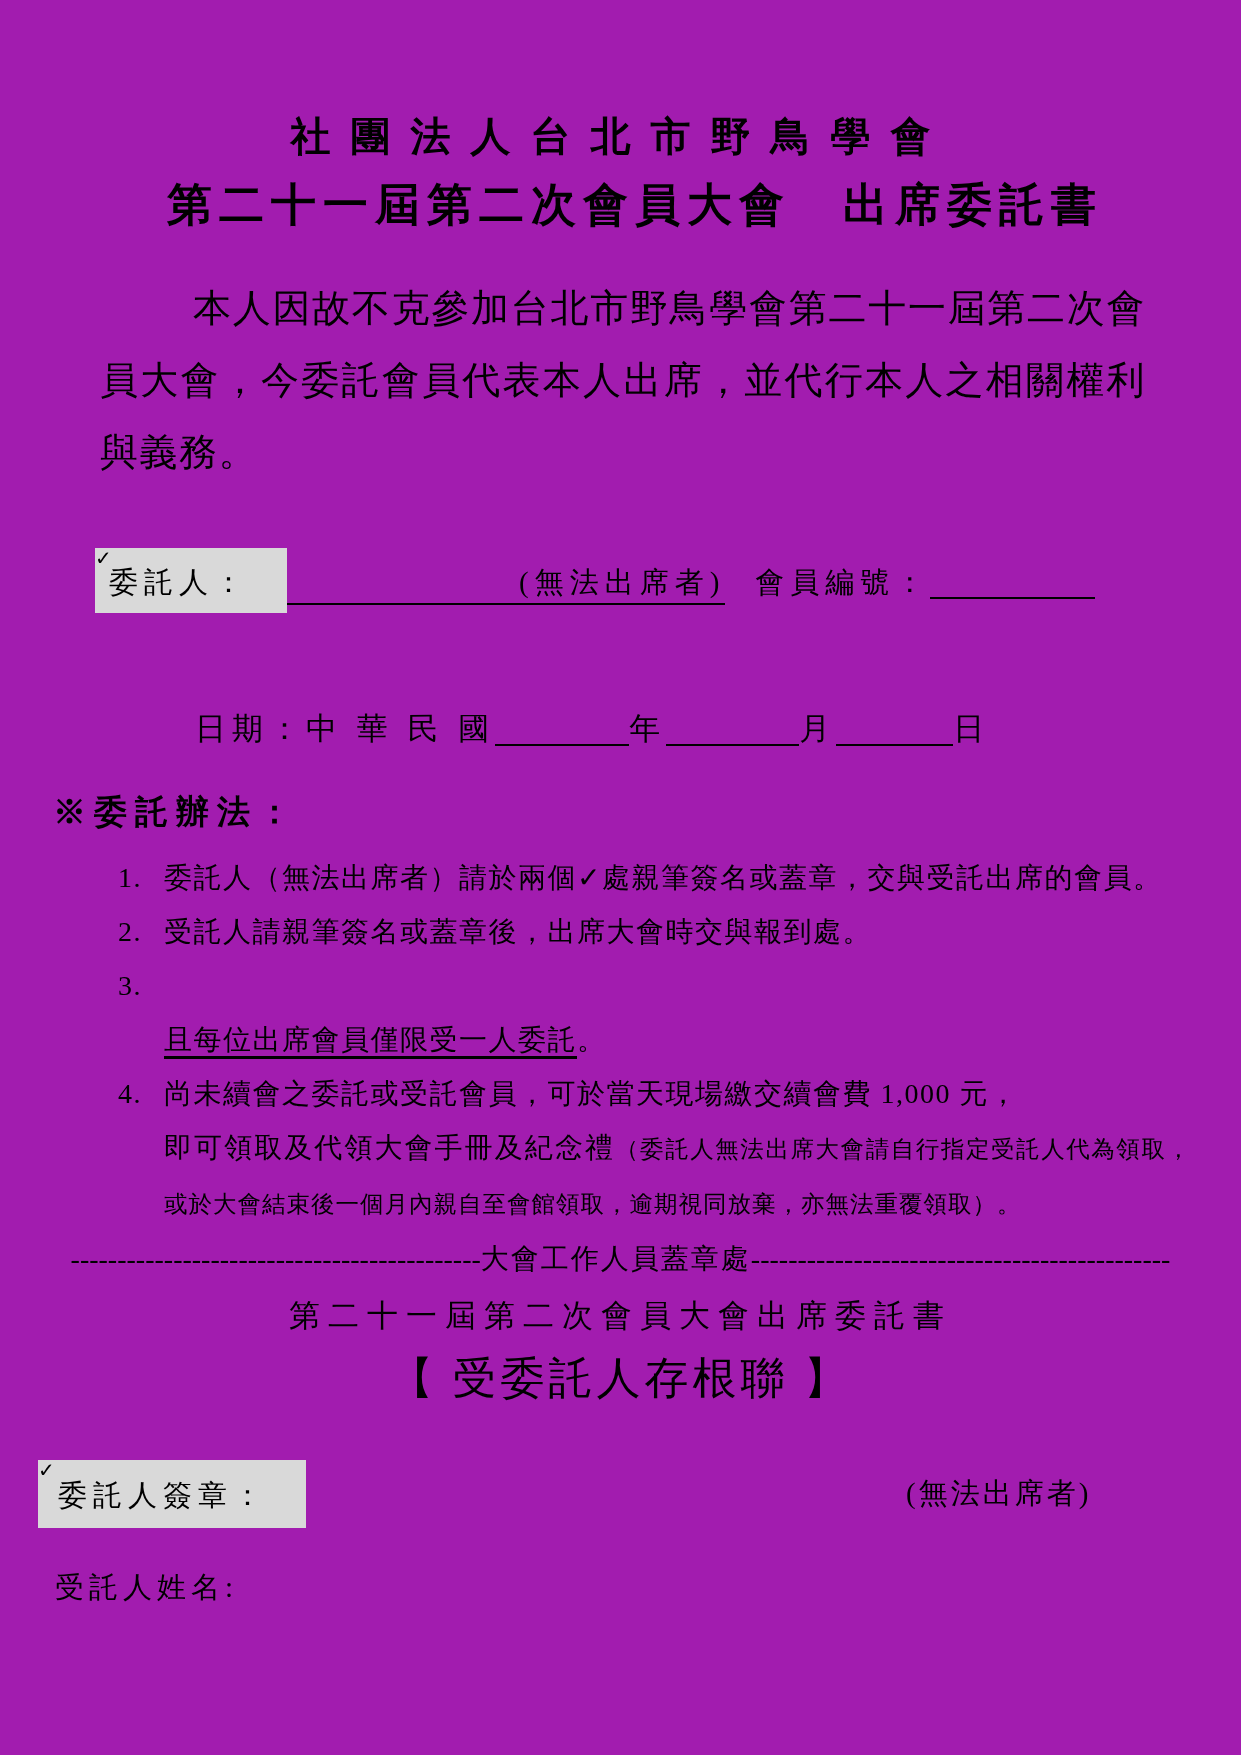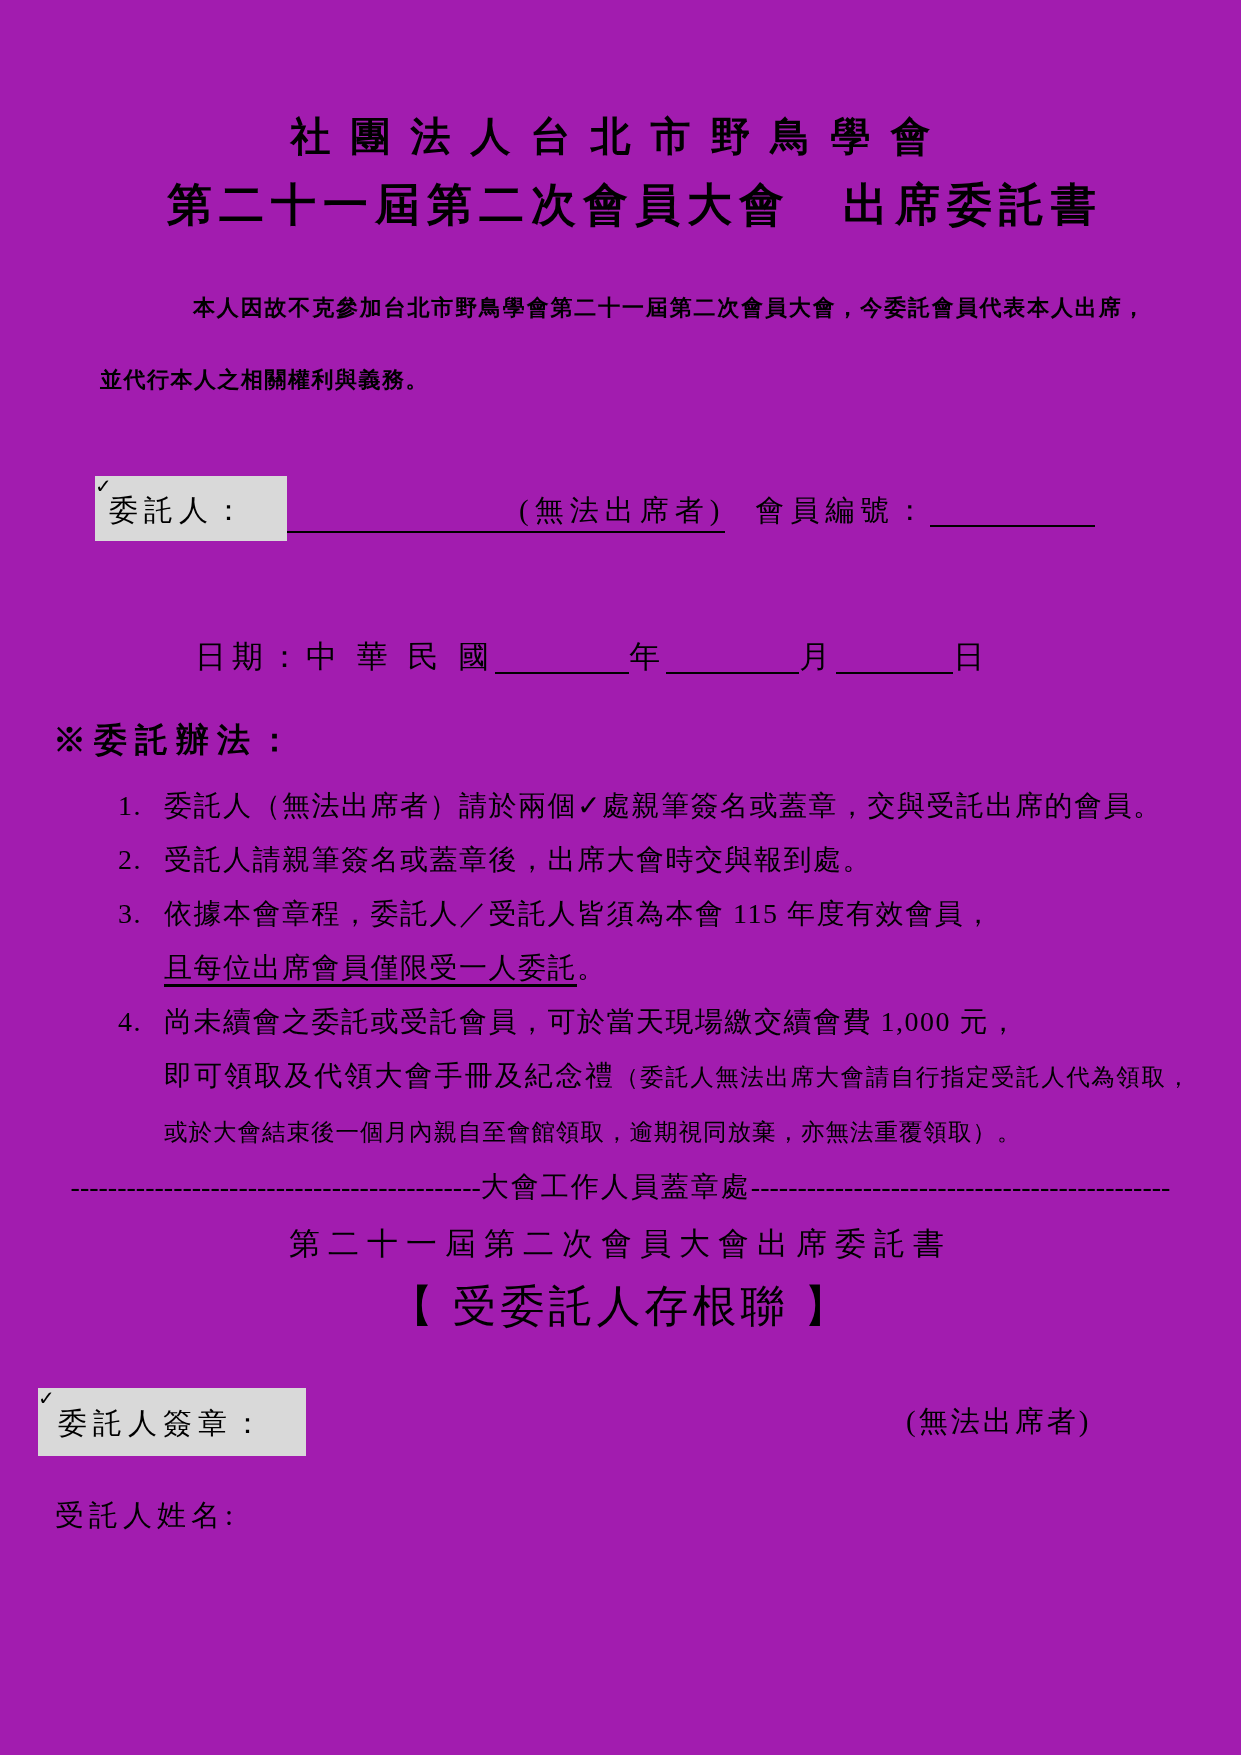--- a/index.html
+++ b/index.html
@@ -28,26 +28,25 @@
     font-size: 45px;
     font-weight: bold;
     letter-spacing: 7px;
     line-height: 54px;
     padding-left: 29px;
   }
 
   
   .intro {
     margin: 40px 95px 0 100px;
-    font-size: 22px;
+    font-size: 38px;
     line-height: 72px;
     letter-spacing: 1.5px;
     text-indent: 93px;
     text-align: justify;
-    font-weight: bold;
   }
 
   
   .form-row {
     position: relative;
     font-size: 29px;
     letter-spacing: 6px;
     white-space: nowrap;
   }
   .row-principal { margin: 60px 0 0 95px; }
@@ -183,21 +182,21 @@
     <div class="m-item">
         <span class="m-num">1.</span>
         <span class="m-txt">委託人（無法出席者）請於兩個✓處親筆簽名或蓋章，交與受託出席的會員。</span>
       </div>
     <div class="m-item">
         <span class="m-num">2.</span>
         <span class="m-txt">受託人請親筆簽名或蓋章後，出席大會時交與報到處。</span>
       </div>
     <div class="m-item">
         <span class="m-num">3.</span>
-        <span class="m-txt"><span>依據本會章程，委託人／受託人皆須為本會 115 年度有效會員，</span><br><span class="u-strong">且每位出席會員僅限受一人委託</span><span>。</span></span>
+        <span class="m-txt"><br><span class="u-strong">且每位出席會員僅限受一人委託</span><span>。</span></span>
       </div>
     <div class="m-item">
         <span class="m-num">4.</span>
         <span class="m-txt"><span>尚未續會之委託或受託會員，可於當天現場繳交續會費 1,000 元，</span><br><span>即可領取及代領大會手冊及紀念禮</span><span class="small-note">（委託人無法出席大會請自行指定受託人代為領取，或於大會結束後一個月內親自至會館領取，逾期視同放棄，亦無法重覆領取）。</span></span>
       </div>
   </div>
 
   <div class="divider">
       <span class="dashes">--------------------------------------------</span>
       <span class="divider-label">大會工作人員蓋章處</span>

